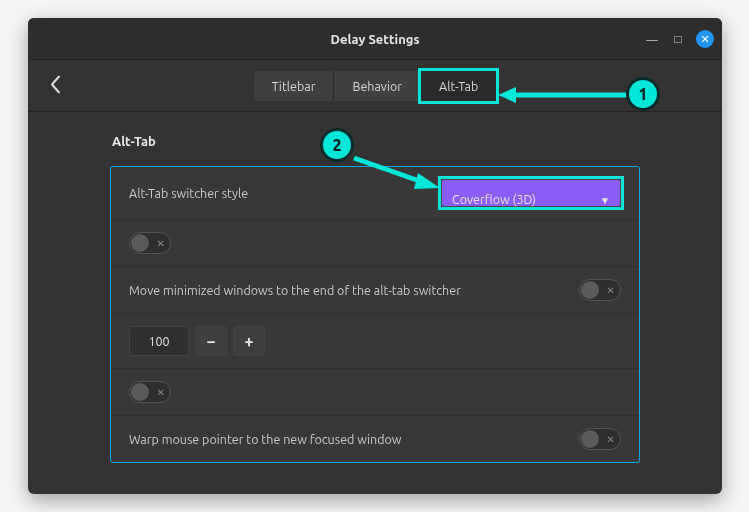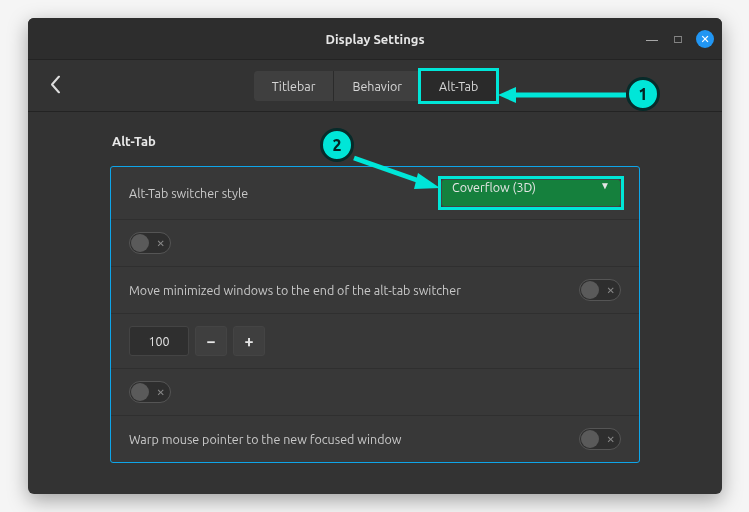--- a/index.html
+++ b/index.html
@@ -96,24 +96,24 @@
     display: flex; align-items: center;
     padding: 12px 18px;
     border-bottom: 1px solid #2f2f2f;
     gap: 16px;
   }
   .row:last-child { border-bottom: none; }
   .row .label { flex: 1; color: #c9c9c9; line-height: 1.35; font-size: 12.5px; }
 
   .dropdown {
     width: 180px; height: 28px;
-    background: #15803d;
+    background: #8b5cf6;
     border: 1px solid #444;
     border-radius: 3px;
-    display: flex; align-items: flex-start; justify-content: space-between;
+    display: flex; align-items: flex-end; justify-content: space-between;
     padding: 0 10px;
     color: #e6e6e6; font-size: 12.5px;
   }
   .dropdown .caret { font-size: 10px; }
 
   .toggle {
     width: 42px; height: 22px;
     background: #2e2e2e;
     border: 1px solid #555;
     border-radius: 11px;
@@ -164,21 +164,21 @@
     font-weight: 800; font-size: 16px; color: #042322;
     pointer-events: none;
   }
 </style>
 </head>
 <body>
 
 <div class="window">
 
   <div class="titlebar">
-    <span class="title">Display Settings</span>
+    <span class="title">Delay Settings</span>
     <div class="win-controls">
       <span class="ic">—</span>
       <span class="ic">□</span>
       <span class="ic close">✕</span>
     </div>
   </div>
 
   <div class="toolbar">
     <span class="back-btn">
       <svg width="11" height="18" viewBox="0 0 11 18">

